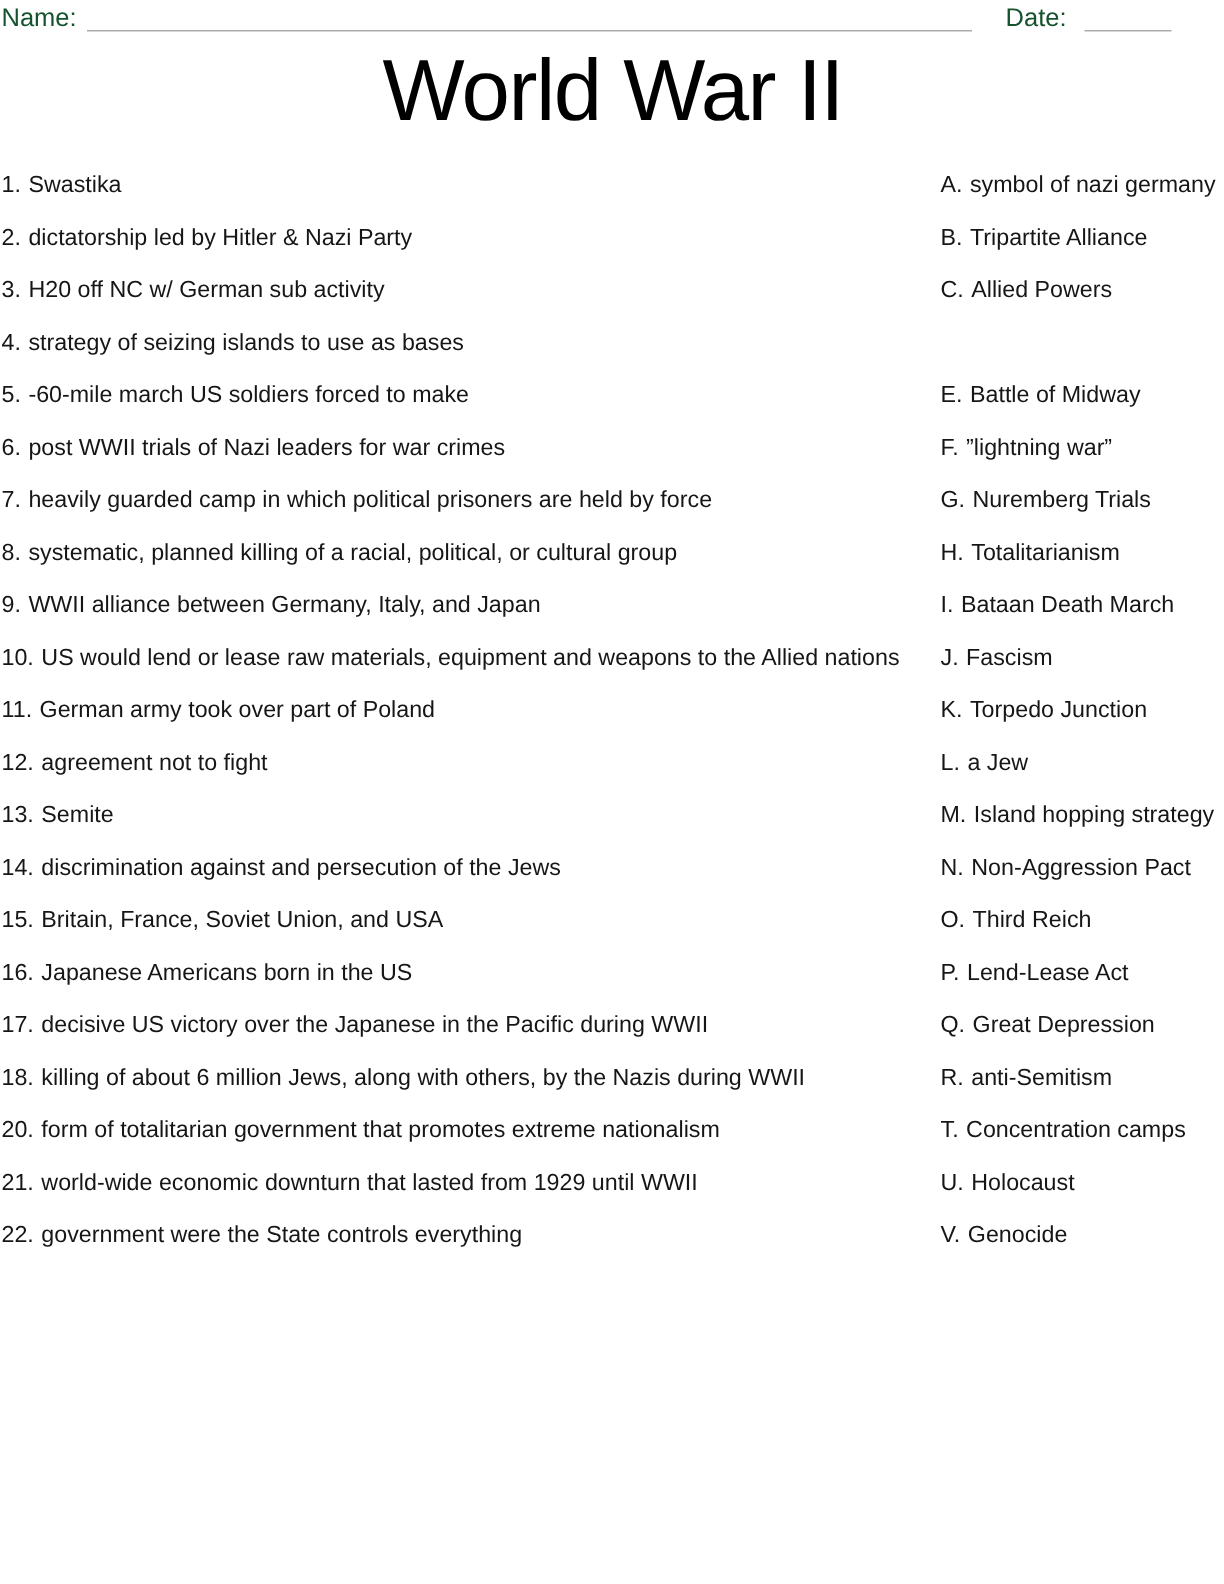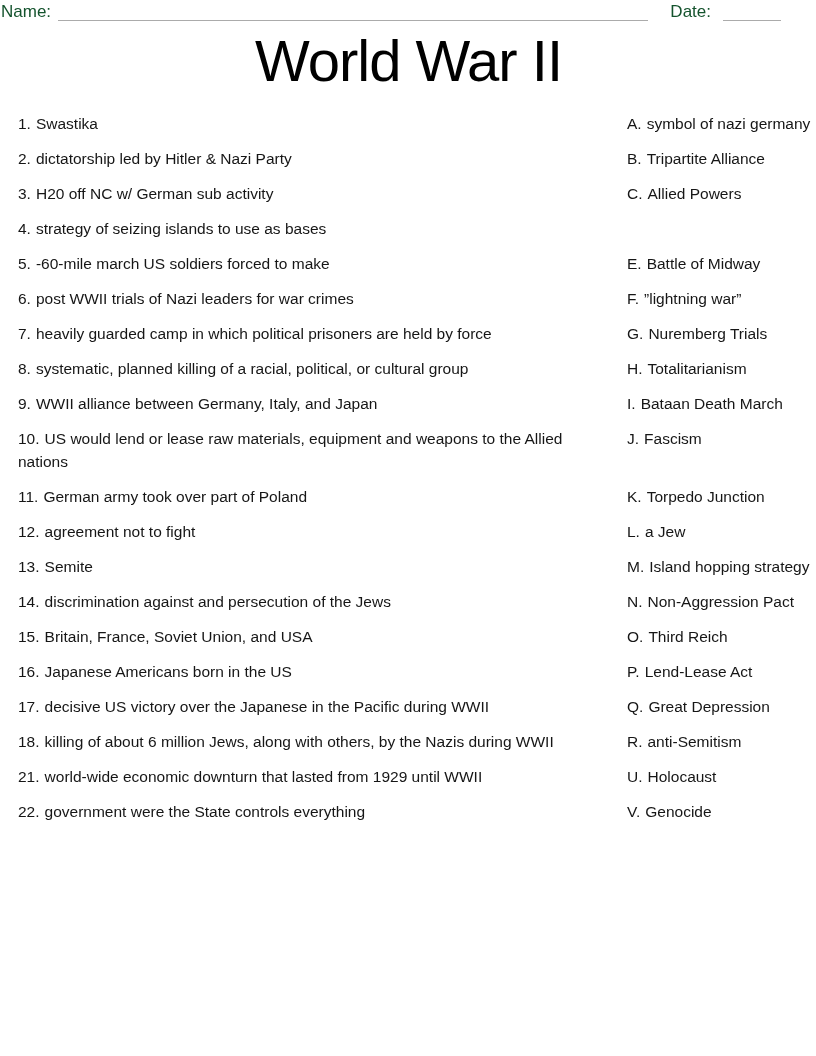--- a/index.html
+++ b/index.html
@@ -8,21 +8,21 @@
     font-family:"Liberation Sans",sans-serif;color:#161616;
     box-sizing:border-box;padding:2px 0 0 1px;overflow:hidden;position:relative;
   }
   .header{display:flex;align-items:flex-end;height:20px;margin-right:35px;font-size:17px;color:#14532d;}
   .header .lbl{flex:none;line-height:20px;white-space:nowrap;}
   .name-line{flex:1;height:15px;margin:0 22px 1px 7px;border-bottom:1px solid #ababab;}
   .date-line{width:58px;height:15px;margin:0 0 1px 12px;border-bottom:1px solid #ababab;}
   .title{font-size:58px;line-height:62px;font-weight:400;text-align:center;color:#000;margin:8px 0 0 0;letter-spacing:-1px;}
   .rows{margin-top:20px;}
   .row{display:flex;align-items:flex-start;font-size:15.5px;line-height:23px;margin-bottom:12px;}
-  .clue{flex:0 0 626px;margin:0;padding-right:12px;box-sizing:border-box;padding-left:17px;}
+  .clue{flex:0 0 626px;margin:0;padding-right:12px;box-sizing:border-box;}
   .answer{flex:1;margin:0;}
   .num,.letter{margin-right:5px;}
 </style>
 </head>
 <body>
 
 <div class="page">
 
   <div class="header">
     <span class="lbl">Name:</span>
@@ -117,20 +117,24 @@
       <p class="clue"><span class="num">17.</span><span class="clue-text">decisive US victory over the Japanese in the Pacific during WWII</span></p>
       <p class="answer"><span class="letter">Q.</span><span class="answer-text">Great Depression</span></p>
     </div>
 
     <div class="row">
       <p class="clue"><span class="num">18.</span><span class="clue-text">killing of about 6 million Jews, along with others, by the Nazis during WWII</span></p>
       <p class="answer"><span class="letter">R.</span><span class="answer-text">anti-Semitism</span></p>
     </div>
 
 
+    <div class="row">
+      <p class="clue"><span class="num">20.</span><span class="clue-text">form of totalitarian government that promotes extreme nationalism</span></p>
+      <p class="answer"><span class="letter">T.</span><span class="answer-text">Concentration camps</span></p>
+    </div>
 
     <div class="row">
       <p class="clue"><span class="num">21.</span><span class="clue-text">world-wide economic downturn that lasted from 1929 until WWII</span></p>
       <p class="answer"><span class="letter">U.</span><span class="answer-text">Holocaust</span></p>
     </div>
 
     <div class="row">
       <p class="clue"><span class="num">22.</span><span class="clue-text">government were the State controls everything</span></p>
       <p class="answer"><span class="letter">V.</span><span class="answer-text">Genocide</span></p>
     </div>

